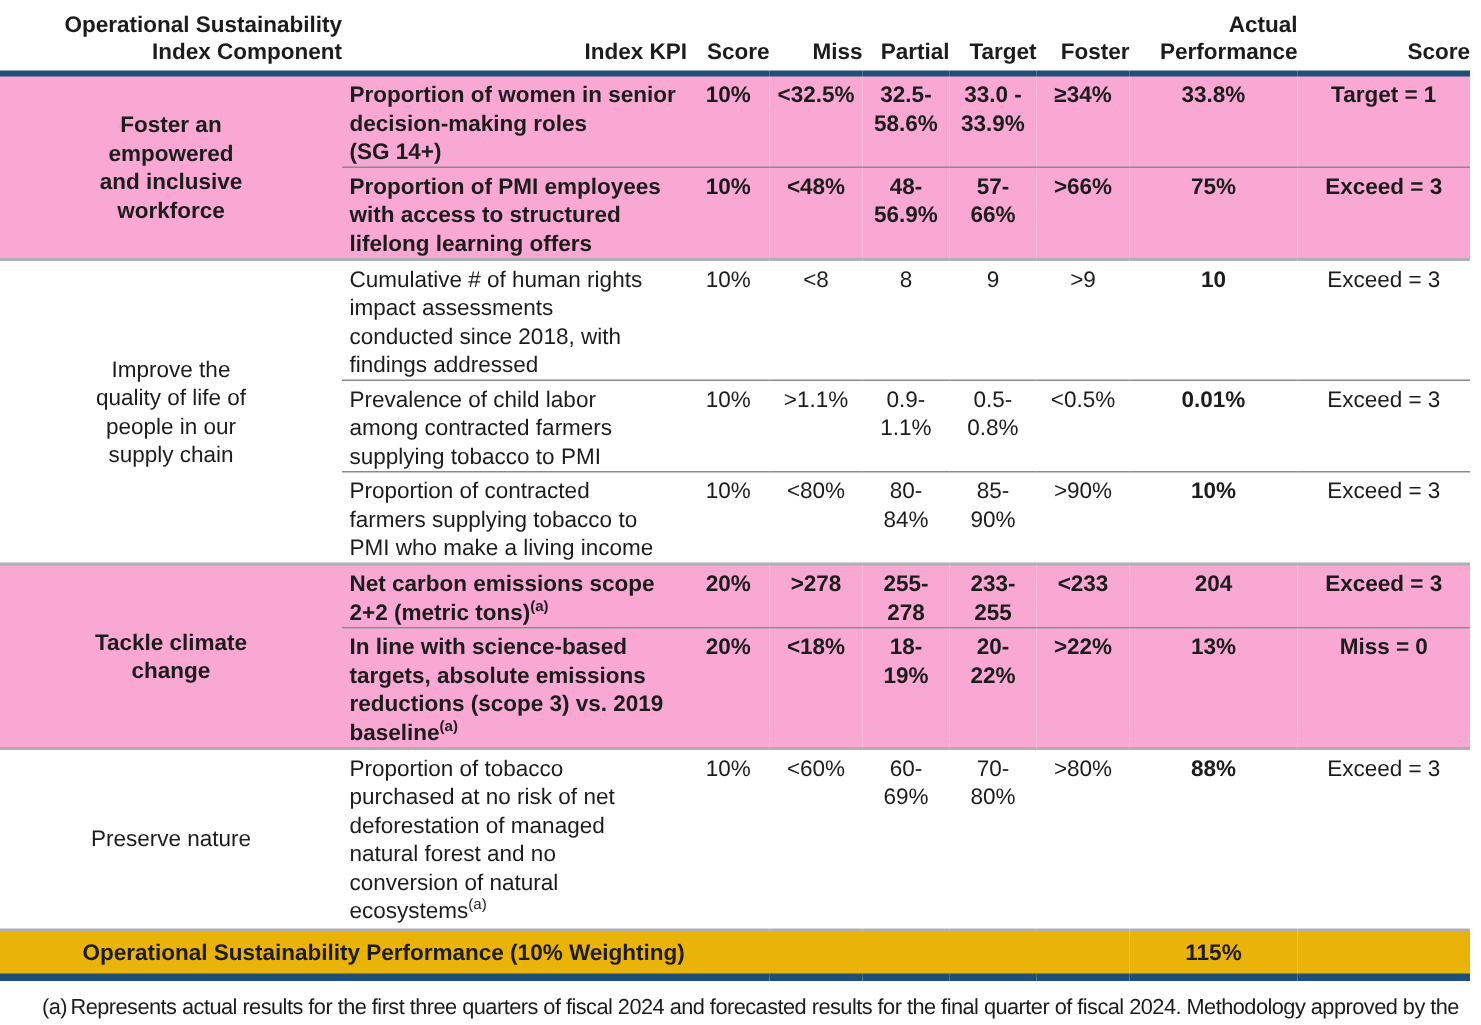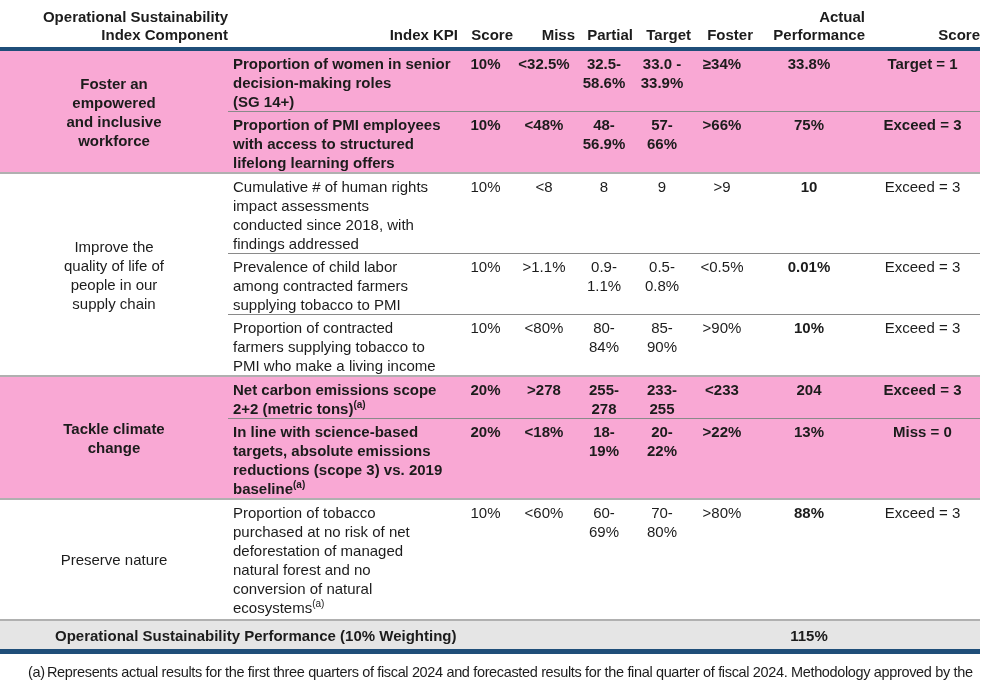--- a/index.html
+++ b/index.html
@@ -56,21 +56,21 @@
   tr.rh-a { height: 59px; }
   tr.rh-b { height: 58px; }
   tr.rh-c { height: 80px; }
   tr.rh-d { height: 60px; }
   tr.rh-e { height: 42px; }
   tr.rh-f { height: 74px; }
   tr.rh-g { height: 121px; }
 
   
   tr.summary > td {
-    background: #e5e5e5;
+    background: #eab308;
     border-top: 2px solid #b0b0b0;
     border-bottom: 5px solid #1f4e79;
     font-weight: bold;
     vertical-align: middle;
     height: 28px;
     padding: 0;
   }
   tr.summary > td.sum-label {
     text-align: left;
     padding-left: 55px;

